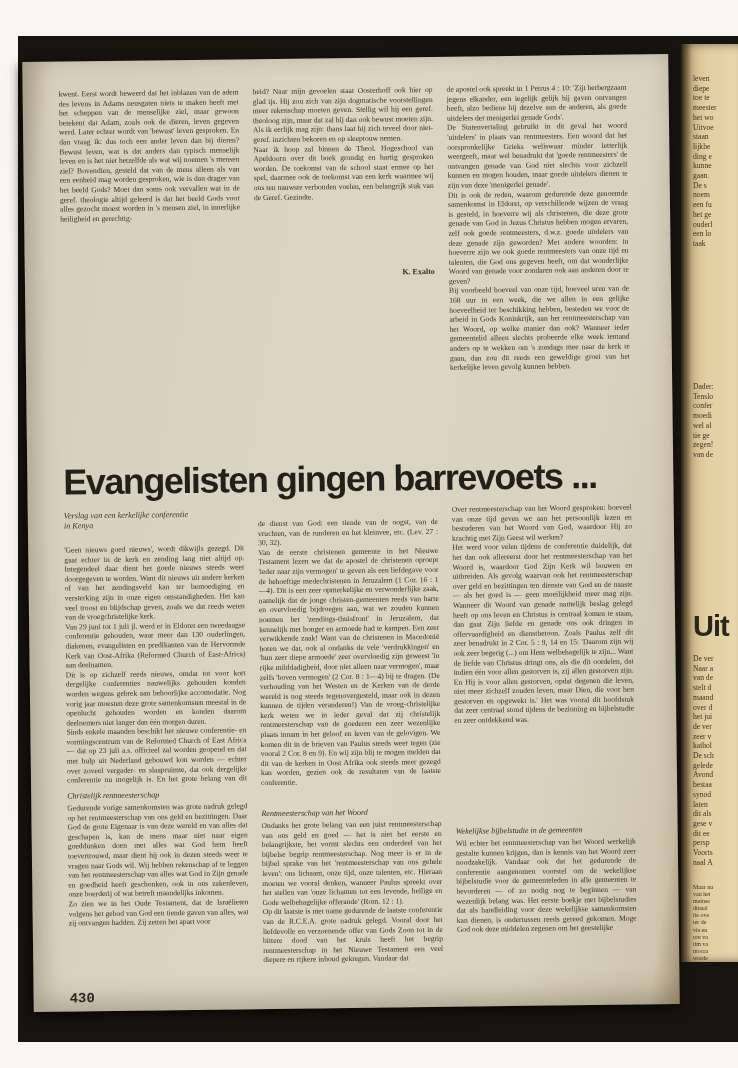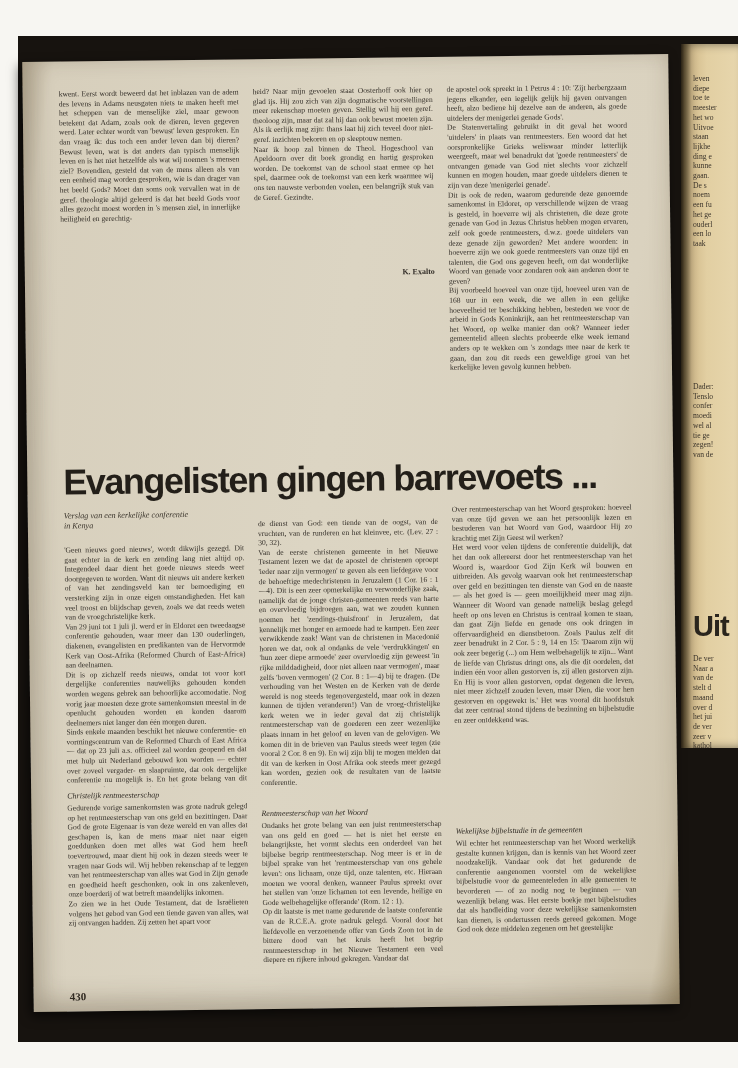--- a/index.html
+++ b/index.html
@@ -65,26 +65,26 @@
     white-space:pre-line;
   }
   #main-col1{left:36px;top:484px;}
   #main-col1 .b1{height:242px;}
   #main-col1 .b2{height:182px;}
   #main-col2{left:230px;top:460px;}
   #main-col2 .b1{height:286px;}
   #main-col2 .b2{height:162px;}
   #page-number{
     position:absolute;left:36px;top:929px;
-    font-family:Liberation Serif, serif;
-    font-weight:bold;font-size:11px;color:#2f2a23;
+    font-family:Liberation Mono, monospace;
+    font-weight:bold;font-size:14px;color:#2f2a23;
   }
   
   .next-page{
-    position:absolute;right:0;top:8px;width:57px;height:704px;
+    position:absolute;right:0;top:8px;width:57px;height:918px;
     background:linear-gradient(90deg,#4f3f27 0%,#937d52 6%,#d2bb8c 18%,#e2cfa2 45%,#e7d6ad 100%);
     box-shadow:inset 7px 0 10px rgba(0,0,0,.5);
     overflow:hidden;
     margin-left:21px;
   }
   .np-block{
     position:absolute;left:12px;width:70px;
     color:#3a332a;font-size:7.6px;line-height:9.7px;
     white-space:pre-line;overflow:hidden;
   }

